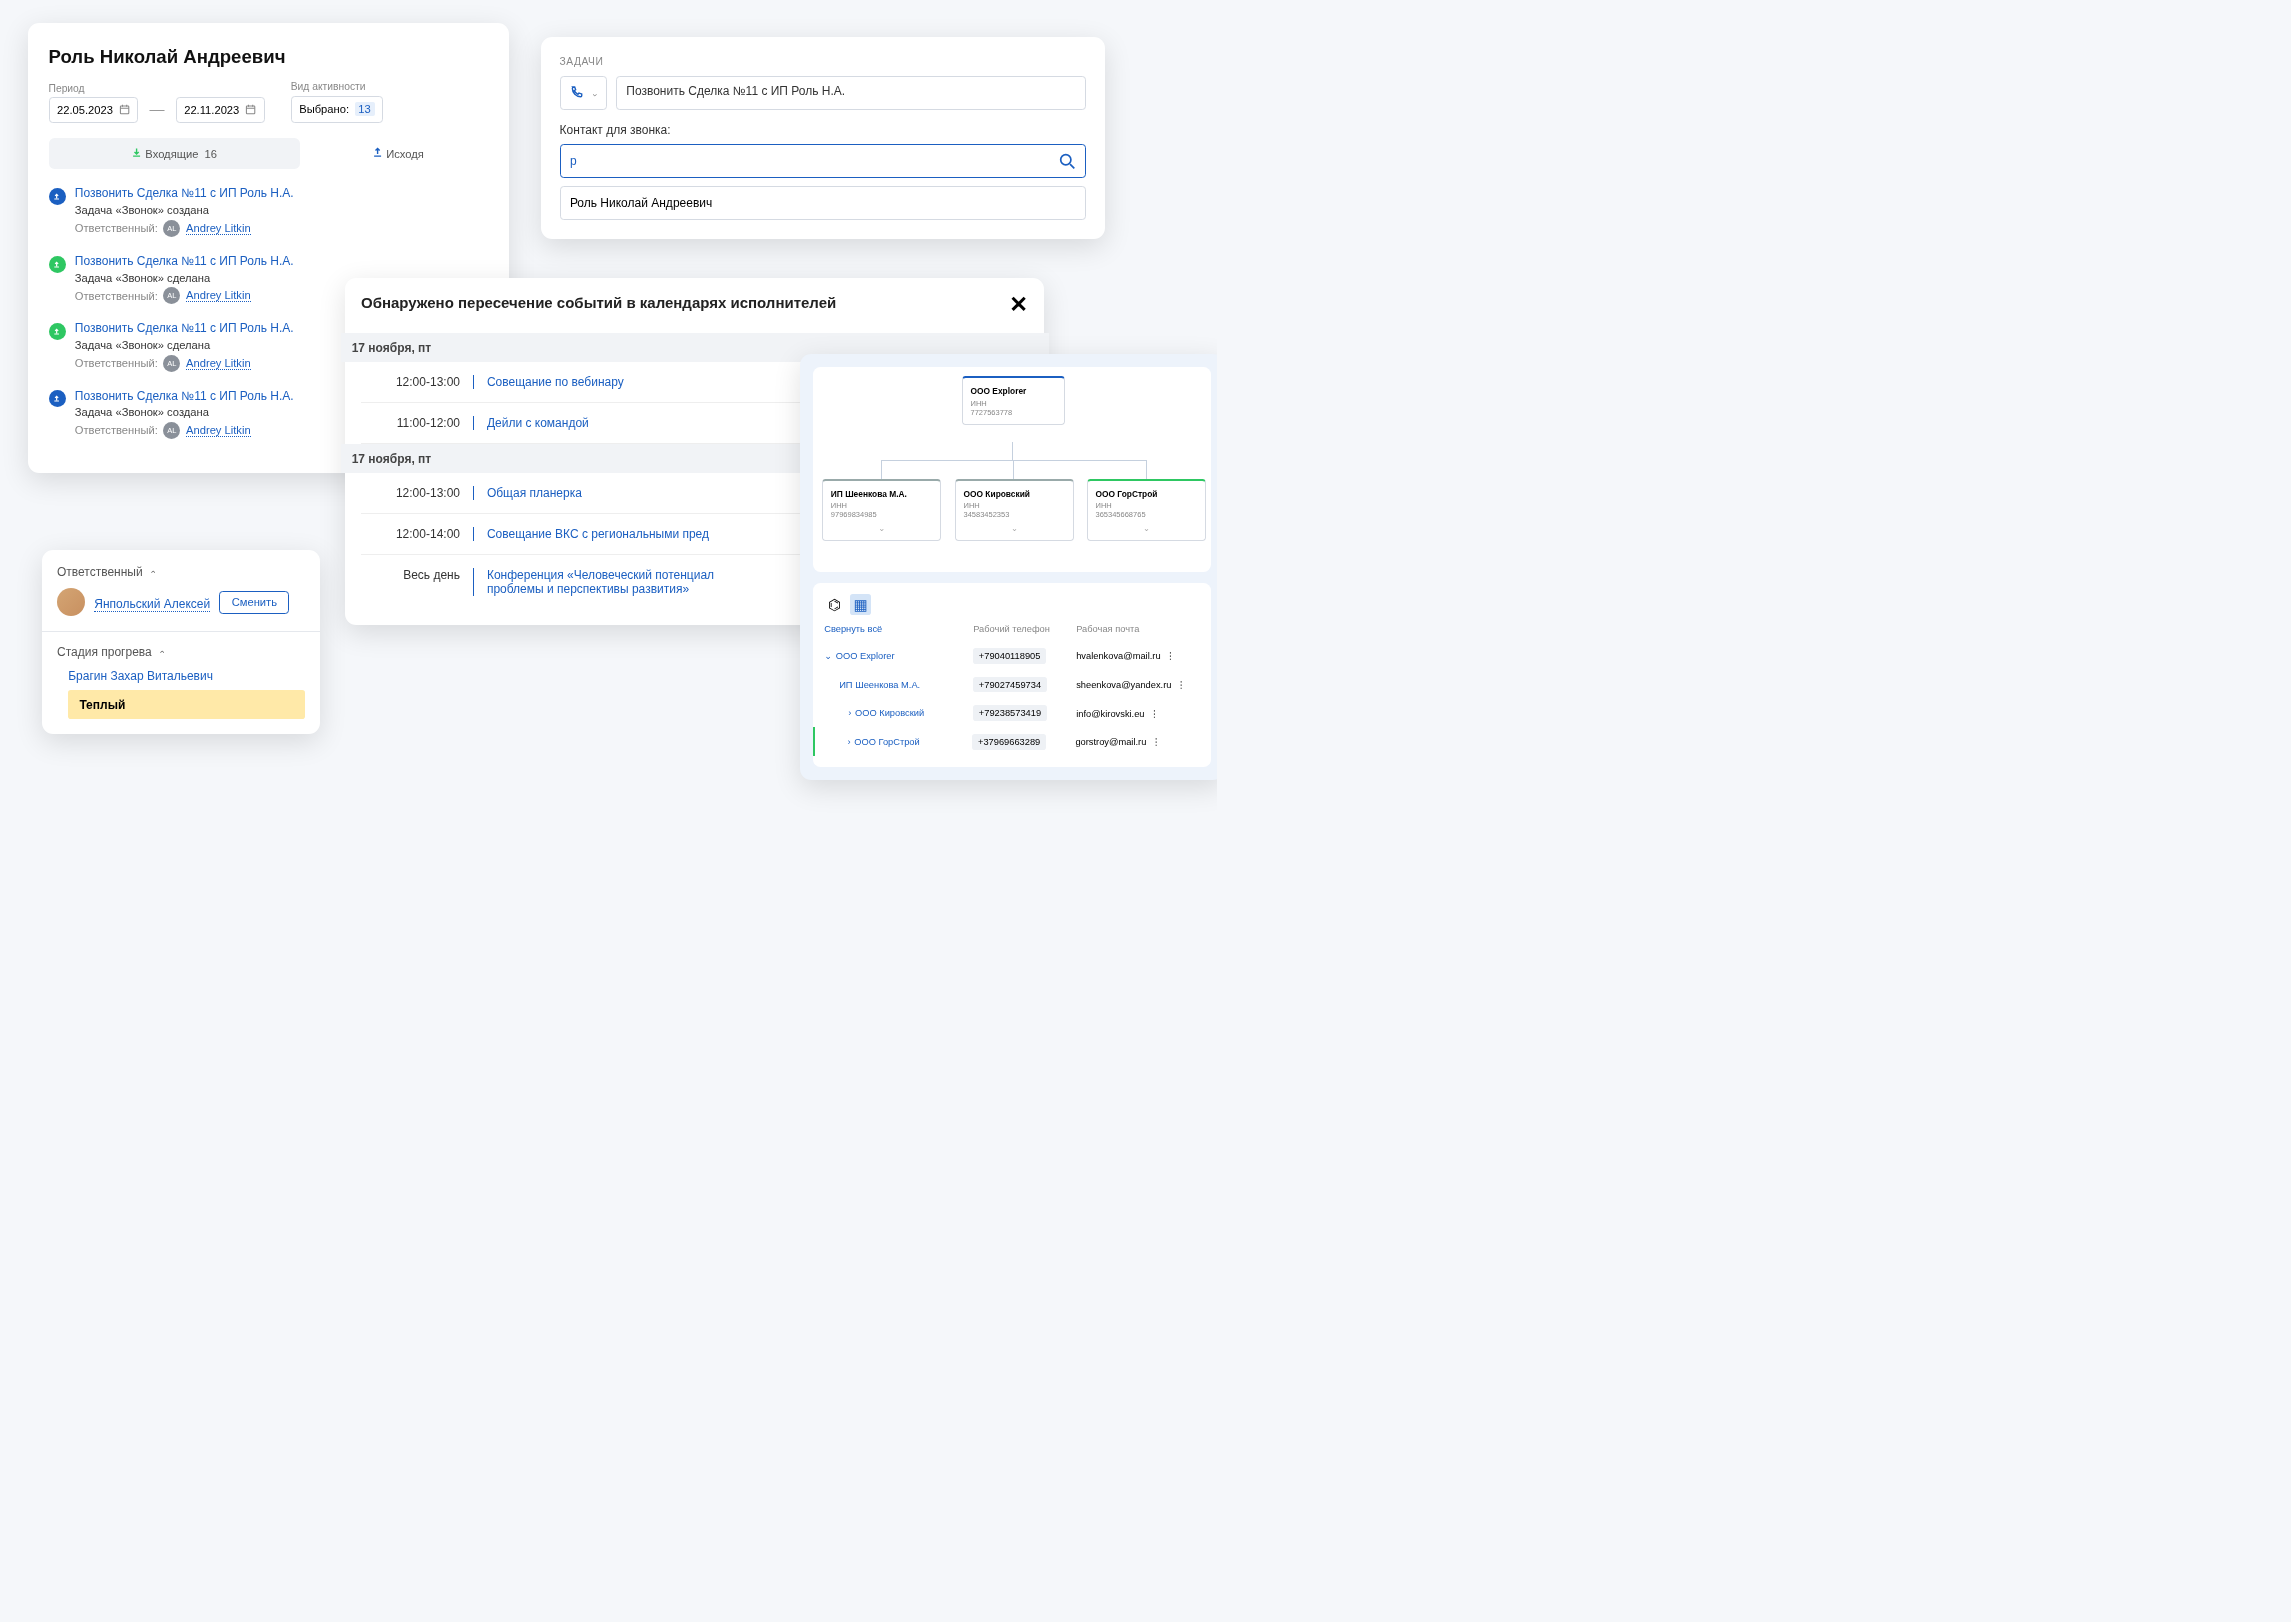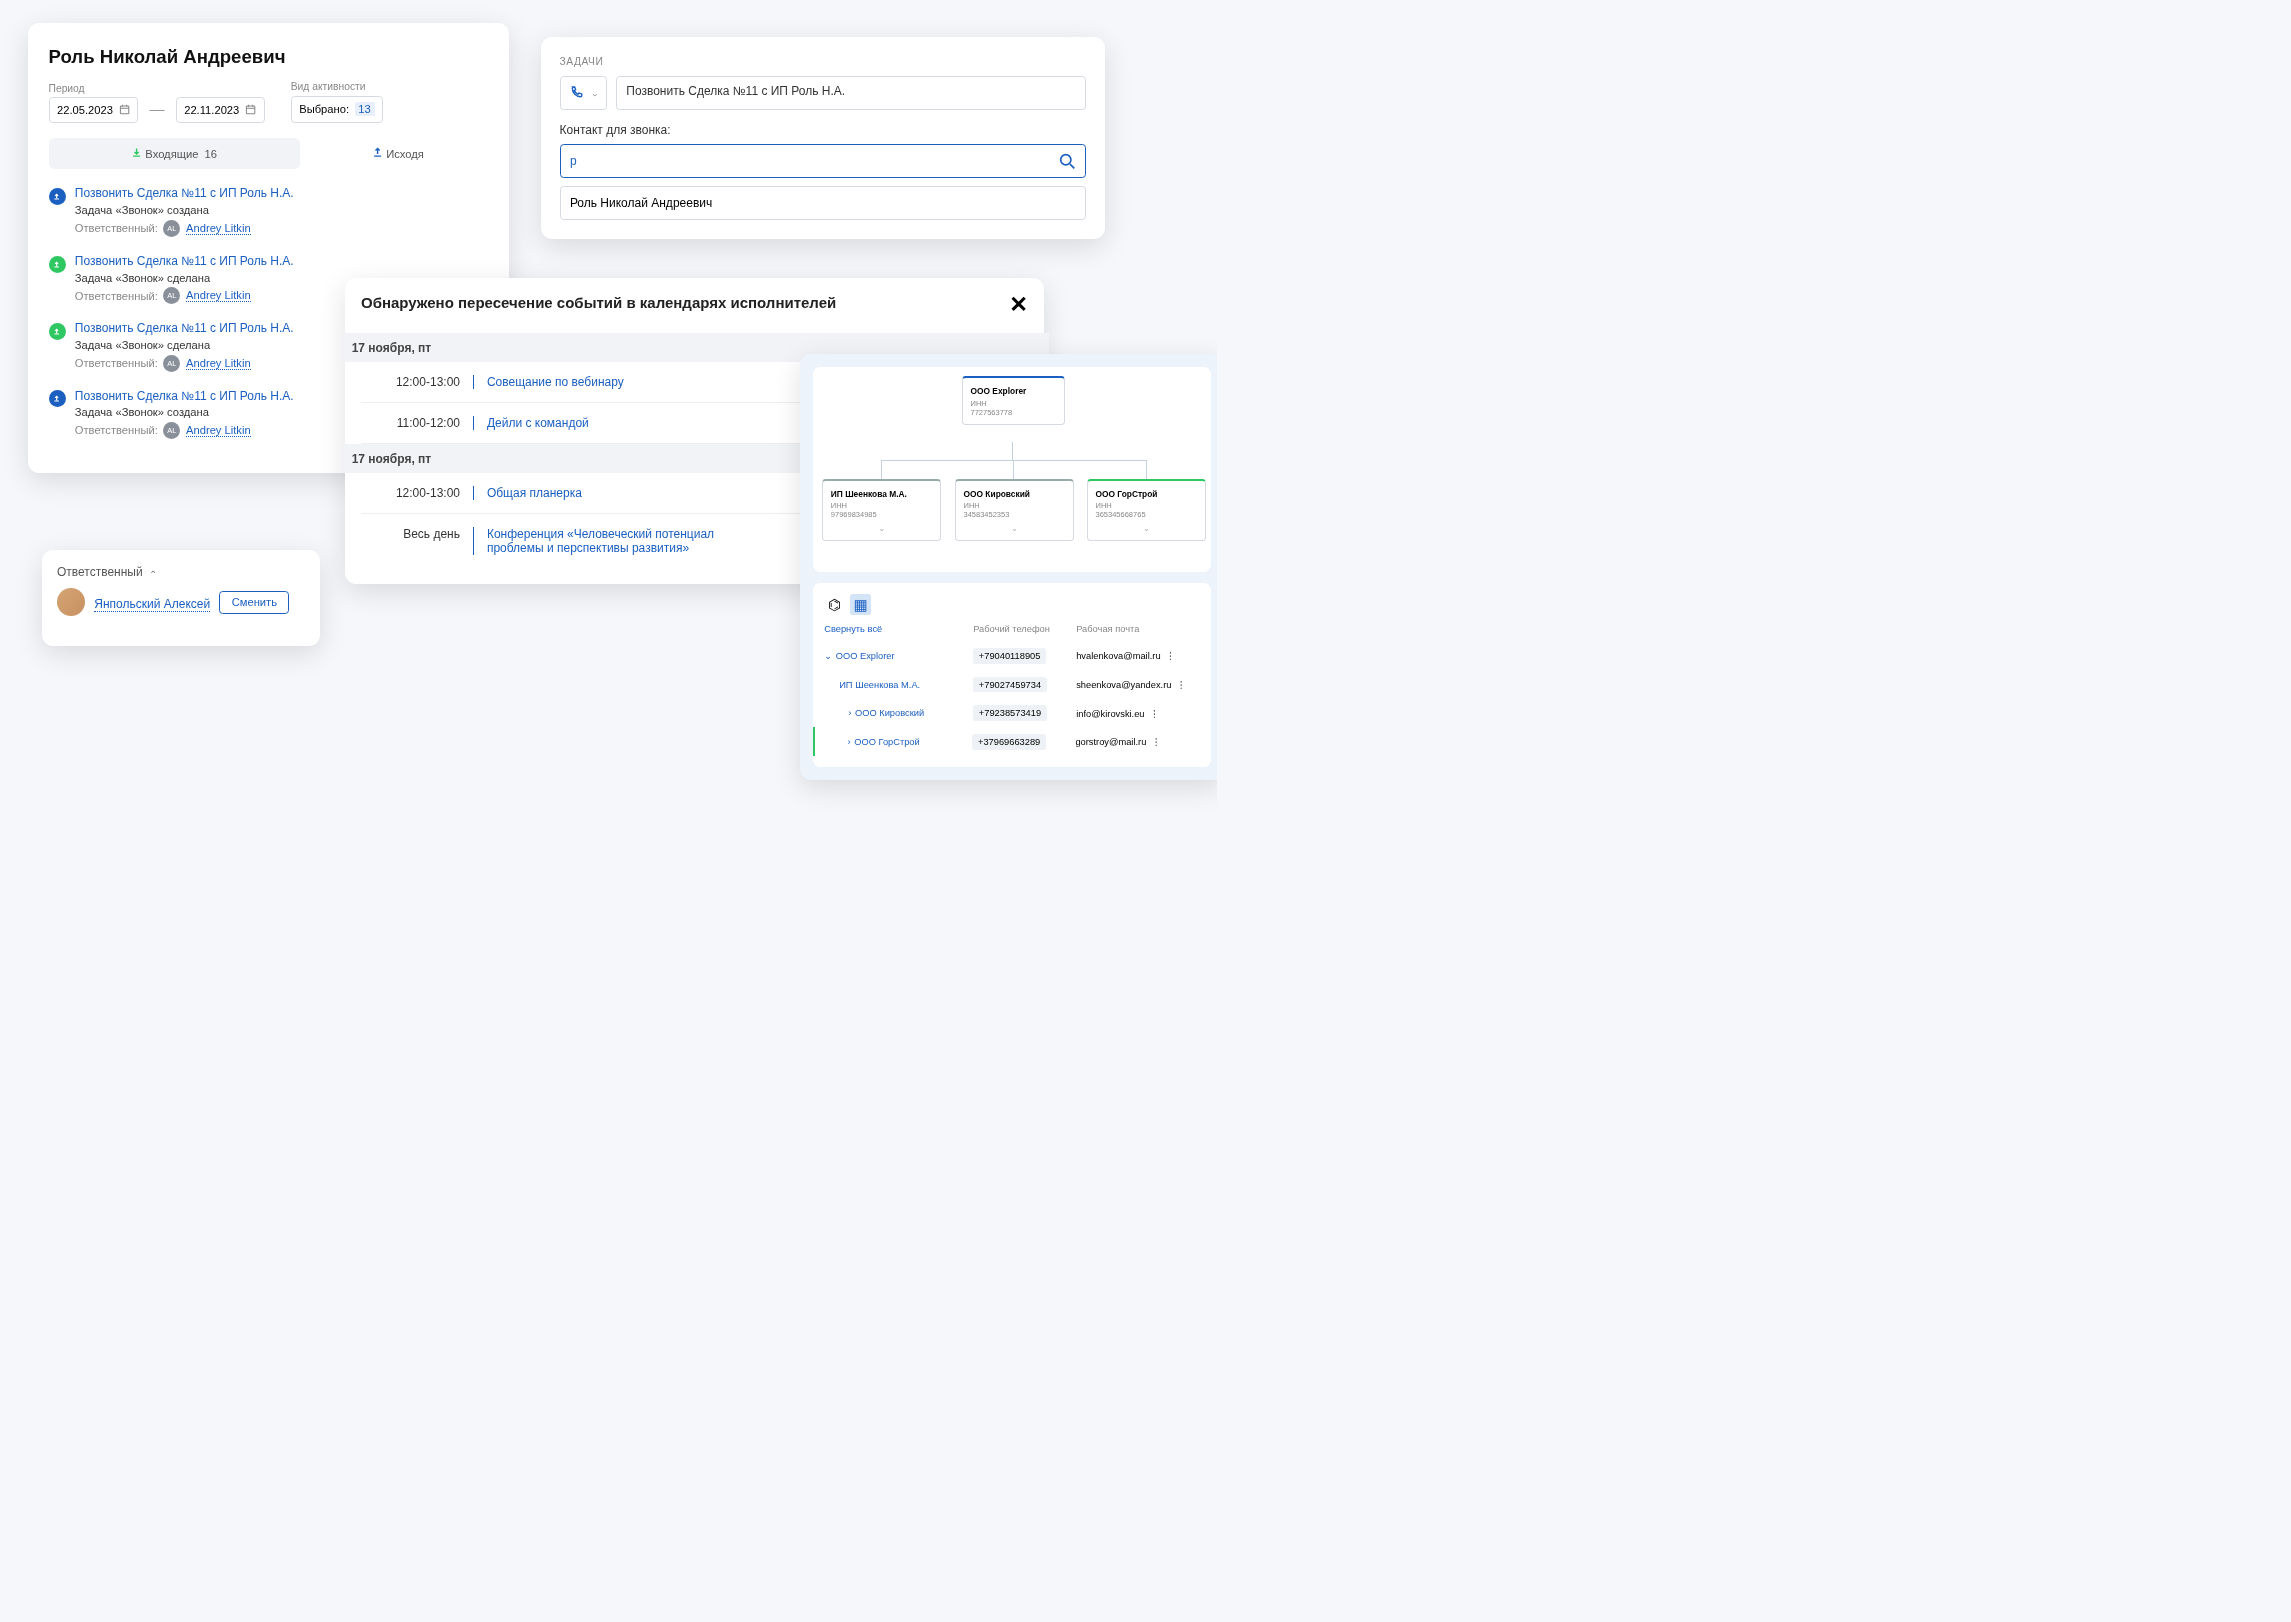--- a/index.html
+++ b/index.html
@@ -256,35 +256,47 @@
       <div class="etime">11:00-12:00</div>
       <div class="edivider"></div>
       <div class="ename">Дейли с командой</div>
     </div>
   <div class="dayhead">17 ноября, пт</div>
   <div class="evt">
       <div class="etime">12:00-13:00</div>
       <div class="edivider"></div>
       <div class="ename">Общая планерка</div>
     </div>
+  <div class="evt">
+      <div class="etime">12:00-14:00</div>
+      <div class="edivider"></div>
+      <div class="ename">Совещание ВКС с региональными пред</div>
+    </div>
   <div class="evt" style="border-bottom:none">
       <div class="etime">Весь день</div>
       <div class="edivider"></div>
       <div class="ename" style="max-width:280px">Конференция «Человеческий потенциал проблемы и перспективы  развития»</div>
     </div>
 </div>
 
 <div class="card c3">
   <div class="sect-h caretup">
       <span>Ответственный</span>
     </div>
   <div class="resp-row">
     <div class="av"></div>
     <span><span class="resp-name">Янпольский Алексей</span></span>
     <button class="btn-sm">Сменить</button>
+  </div>
+  <div class="stage">
+    <div class="sect-h caretup">
+        <span>Стадия прогрева</span>
+      </div>
+    <div class="stage-name" style="color:#1b5fc1;padding-left:11.2px">Брагин Захар Витальевич</div>
+    <div class="warm" style="margin-left:11.2px">Теплый</div>
   </div>
 </div>
 
 <div class="c5">
   <div class="tree-area">
     <div class="node root">
       <div class="nlabel">ООО Explorer</div>
       <div class="nsub">ИНН</div>
       <div class="nsub">7727563778</div>
     </div>

